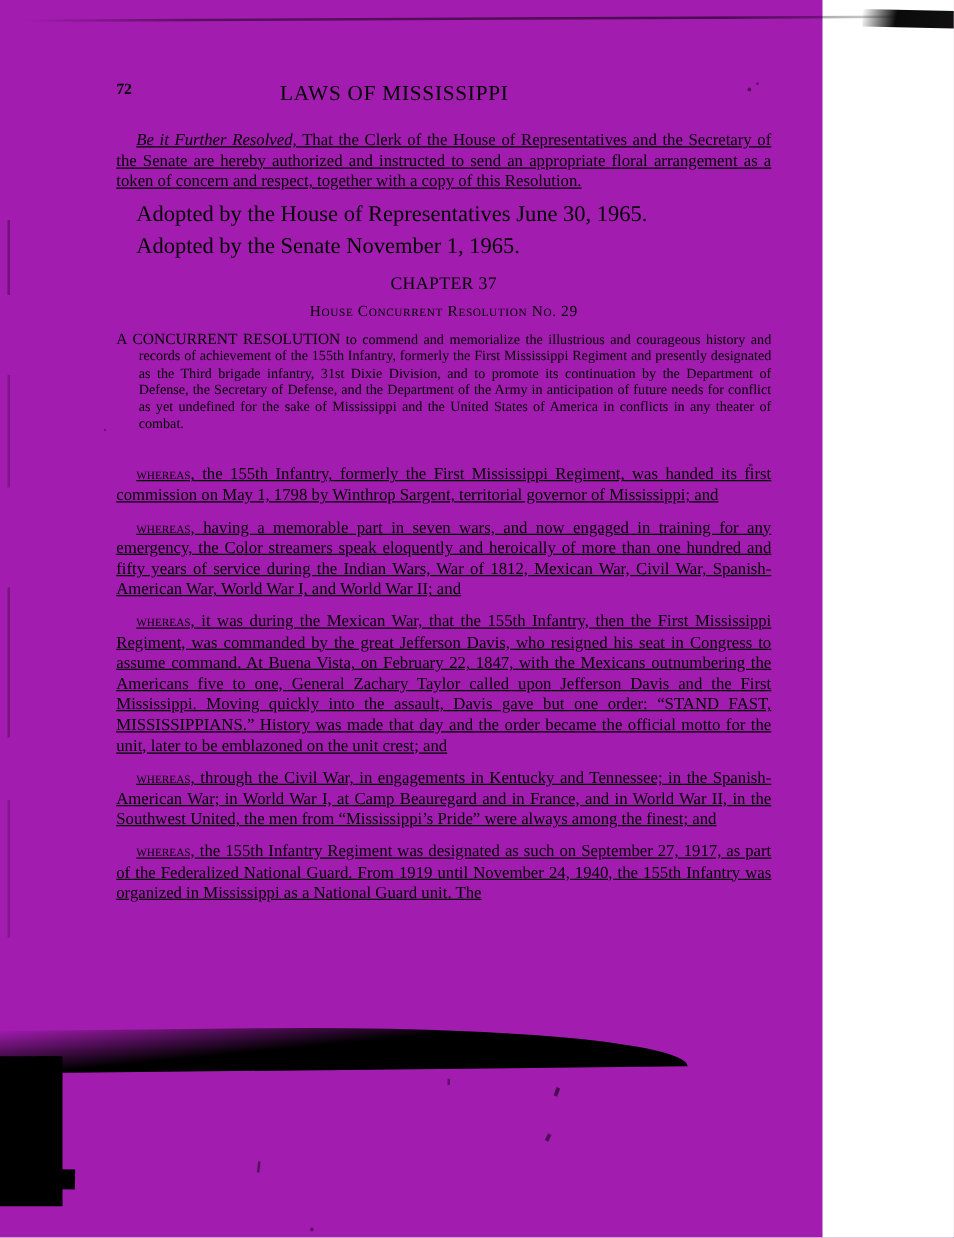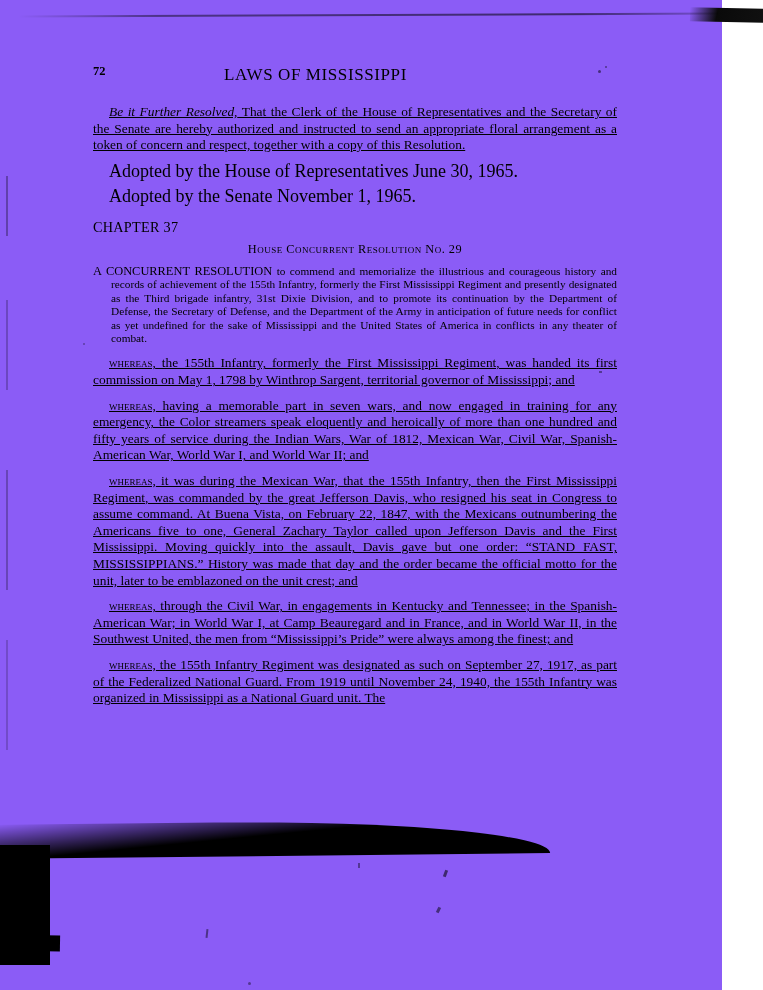--- a/index.html
+++ b/index.html
@@ -13,23 +13,23 @@
     position: relative;
     overflow: hidden;
     font-family: "Liberation Serif", serif;
     color: #000000;
   }
 
   
   #scan-page {
     position: absolute;
     left: 0; top: 0;
-    width: 722px;
+    width: 658px;
     height: 990px;
-    background: #8b5cf6;
+    background: #a21caf;
   }
   .artifact {
     position: absolute;
     background: #000;
   }
   
   #top-wedge {
     left: 690px;
     top: 8px;
     width: 78px;
@@ -140,36 +140,37 @@
     font-size: 18px;
     line-height: 16.6px;
   }
   .ital { font-style: italic; }
   .sc {
     font-variant: small-caps;
     text-transform: lowercase;
   }
 
   #chapter-heading {
+    text-align: center;
     font-size: 14.2px;
     margin: 14px 0 6px 0;
     letter-spacing: 0.3px;
   }
   #resolution-heading {
     text-align: center;
     font-size: 12.3px;
     letter-spacing: 0.5px;
     margin: 0 0 8px 0;
   }
 
   #preamble {
     font-size: 11.3px;
     line-height: 13.4px;
     text-align: justify;
-    margin: 0 0 10px 0;
+    margin: 0 0 25px 0;
     padding-left: 0;
   }
   #preamble-inner {
     margin-left: 18px;
     text-indent: -18px;
   }
   #preamble-inner .lead { font-size: 12.4px; }
   .smallcaps-word {
     font-variant: small-caps;
   }

